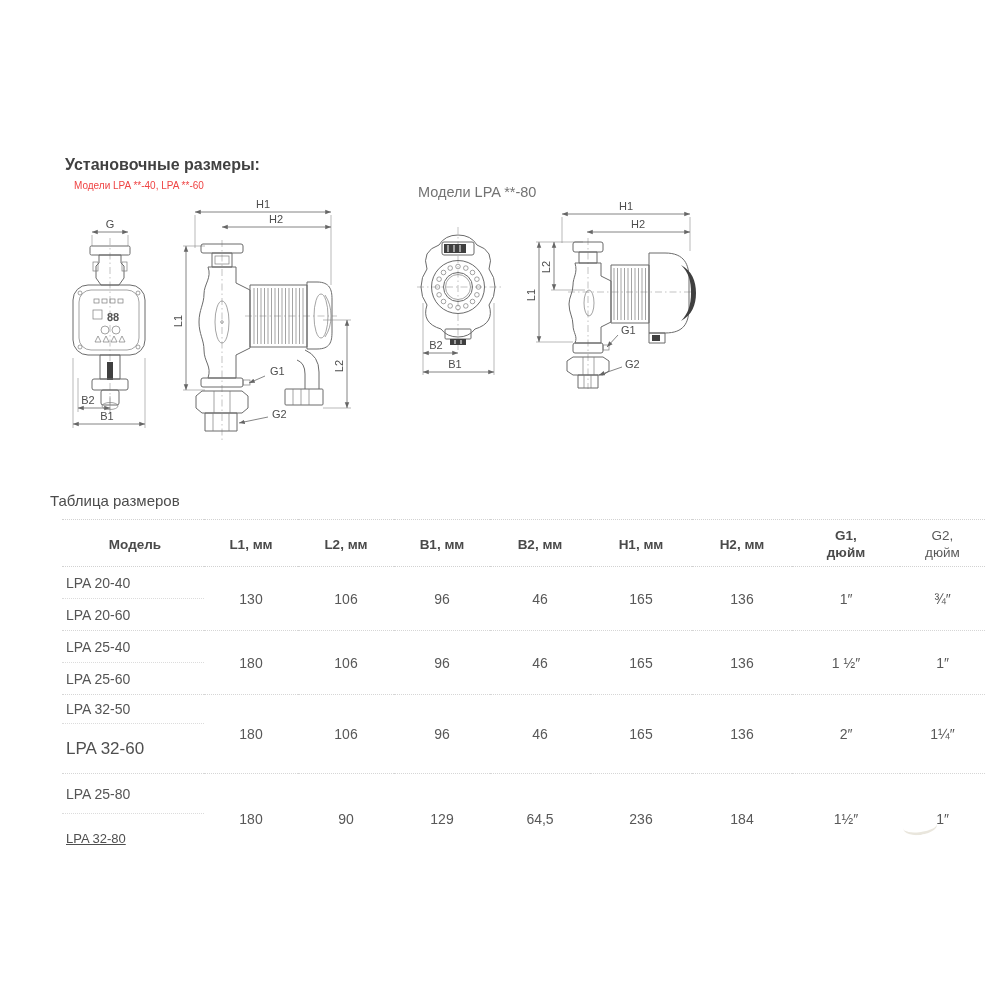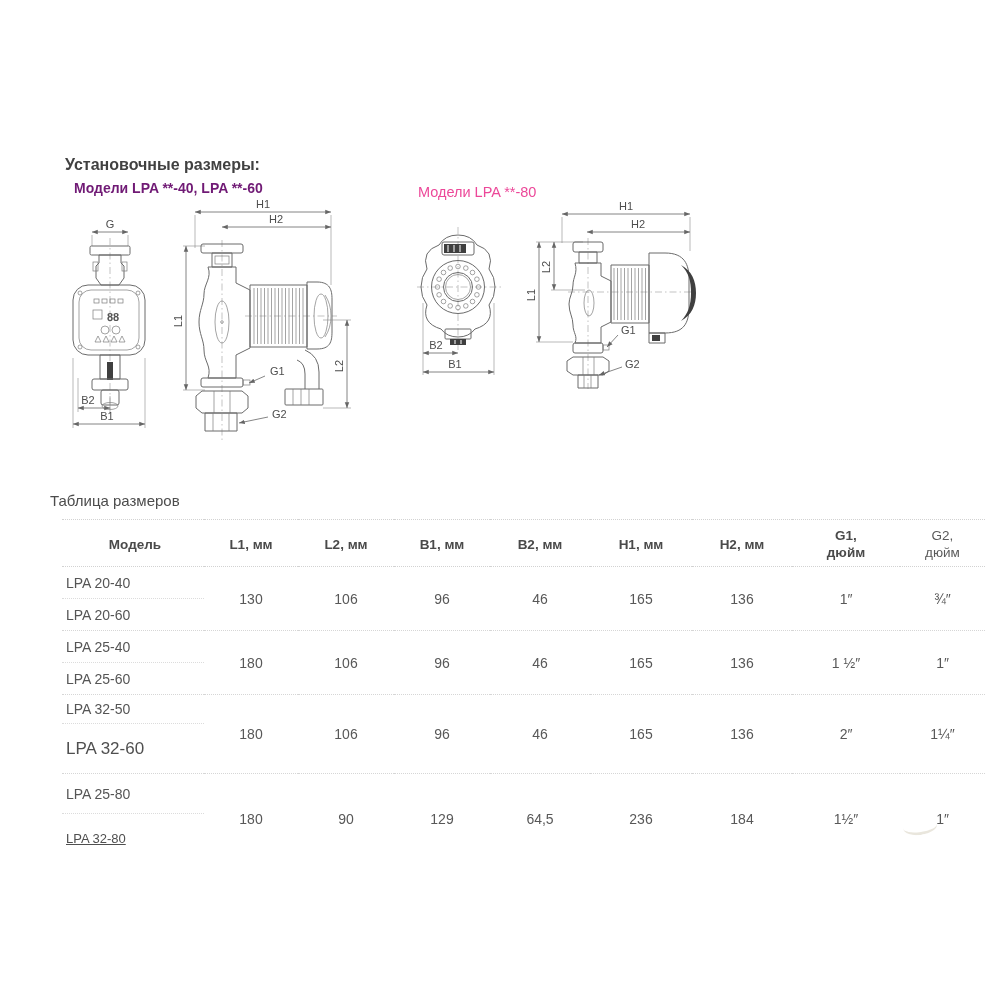--- a/index.html
+++ b/index.html
@@ -2,22 +2,22 @@
 <html><head>
 <meta charset="utf-8">
 <style>
   html,body { margin:0; padding:0; background:#fff; }
   .canvas {
     position:relative; width:1000px; height:1000px; background:#ffffff;
     font-family:"Liberation Sans", sans-serif; color:#4e4e4e; overflow:hidden;
   }
   .abs { position:absolute; }
   .doc-title { left:65px; top:156px; font-size:16px; font-weight:bold; color:#414141; }
-  .sub-left  { left:74px; top:180px; font-size:14px; color:#701a75;font-weight:bold; }
-  .sub-right { left:418px; top:184px; font-size:14.5px; color:#ec4899; }
+  .sub-left  { left:74px; top:180px; font-size:10px; color:#ef4444; }
+  .sub-right { left:418px; top:184px; font-size:14.5px; color:#737373; }
   .tbl-title { left:50px; top:492px; font-size:15px; color:#4c4c4c; }
 
   svg { overflow:visible; }
   svg text { font-family:"Liberation Sans", sans-serif; font-size:11px; fill:#4d4d4d; }
   .outline { fill:none; stroke:#6b6b6b; stroke-width:1; stroke-linejoin:round; }
   .thin    { fill:none; stroke:#7c7c7c; stroke-width:0.7; }
   .dim     { fill:none; stroke:#666;    stroke-width:0.8; }
   .ext     { fill:none; stroke:#8a8a8a; stroke-width:0.6; }
   .cl      { fill:none; stroke:#9a9a9a; stroke-width:0.6; stroke-dasharray:7 3 1.5 3; }
   .darkfill{ fill:#3f3f3f; stroke:none; }

